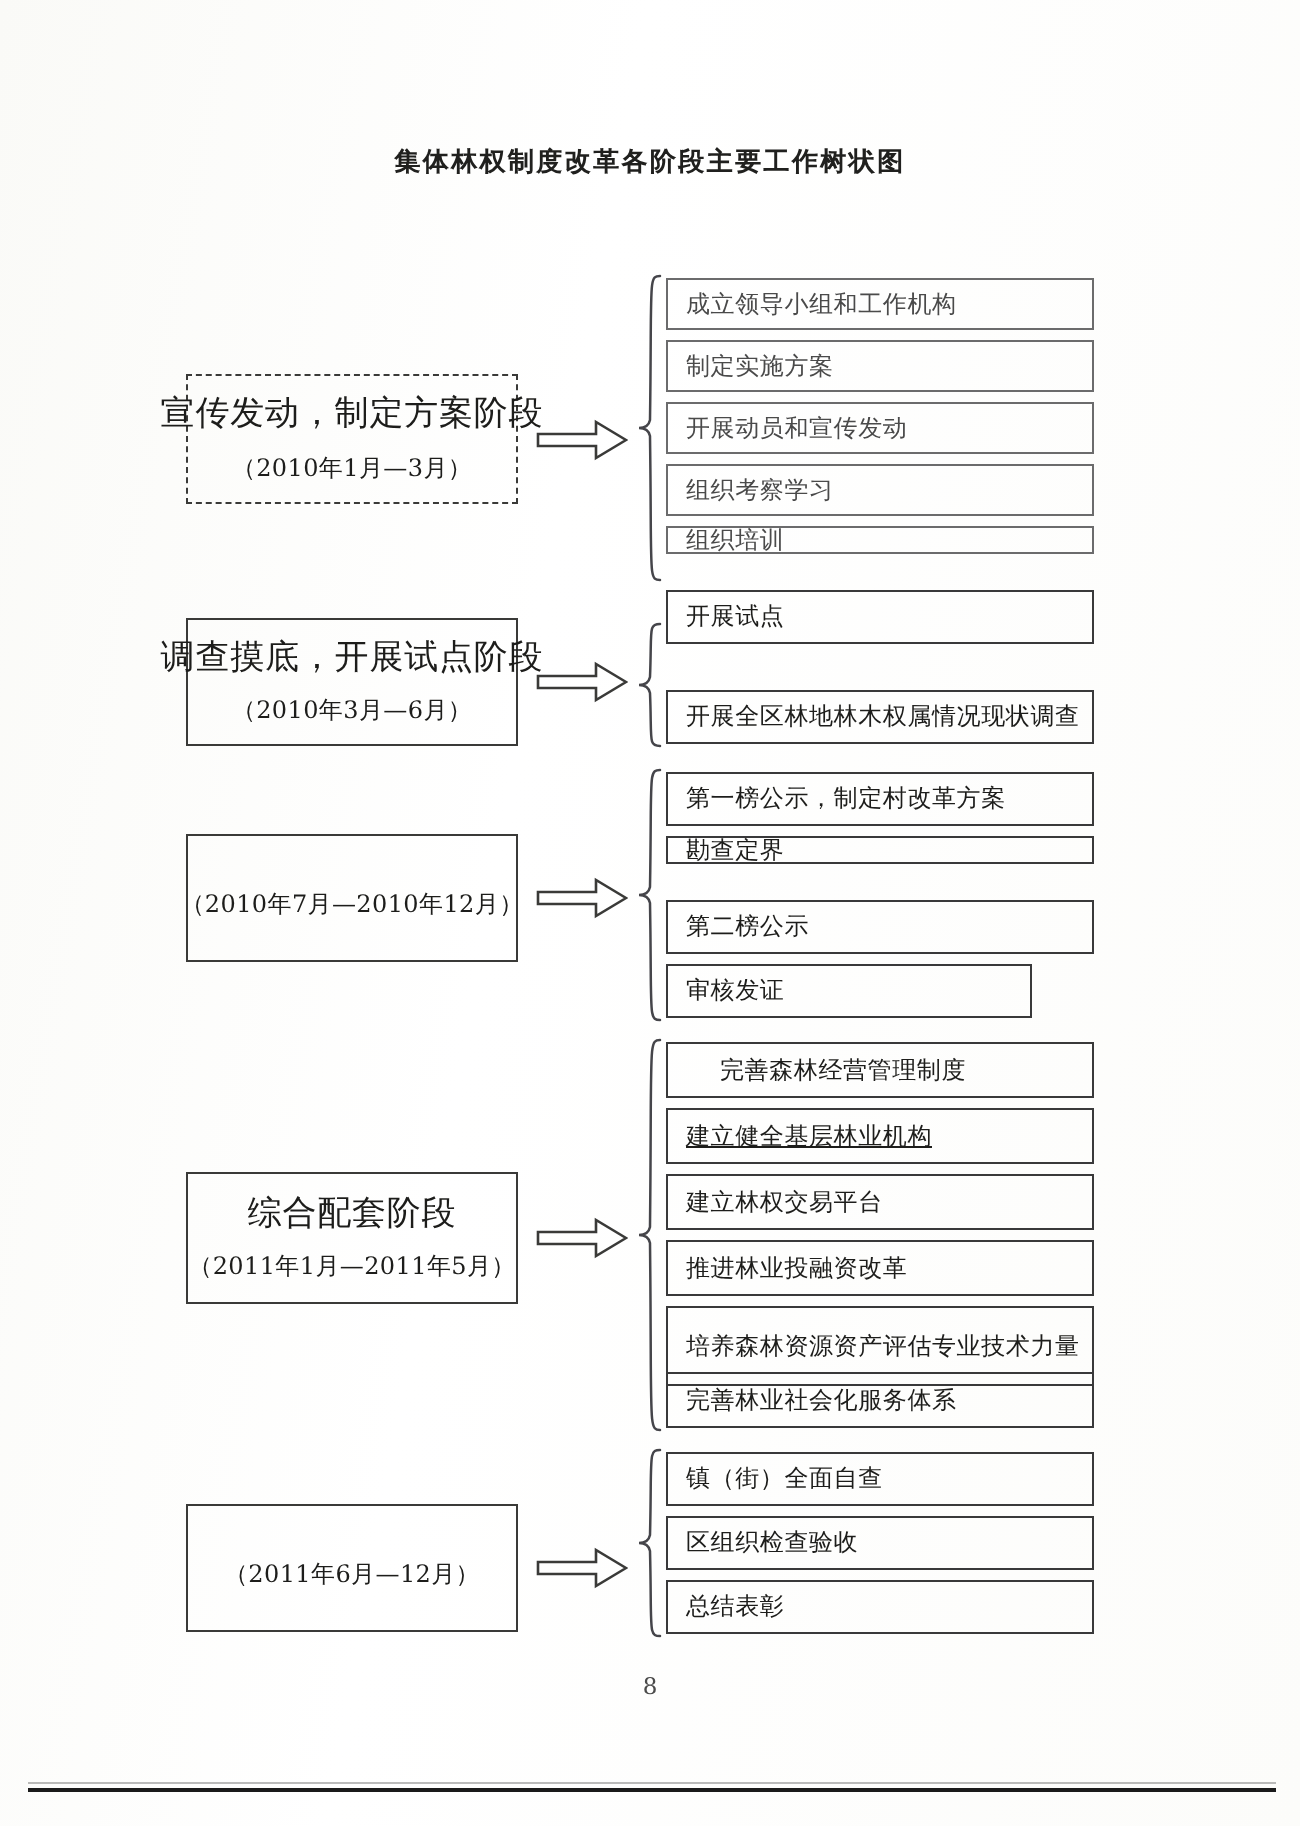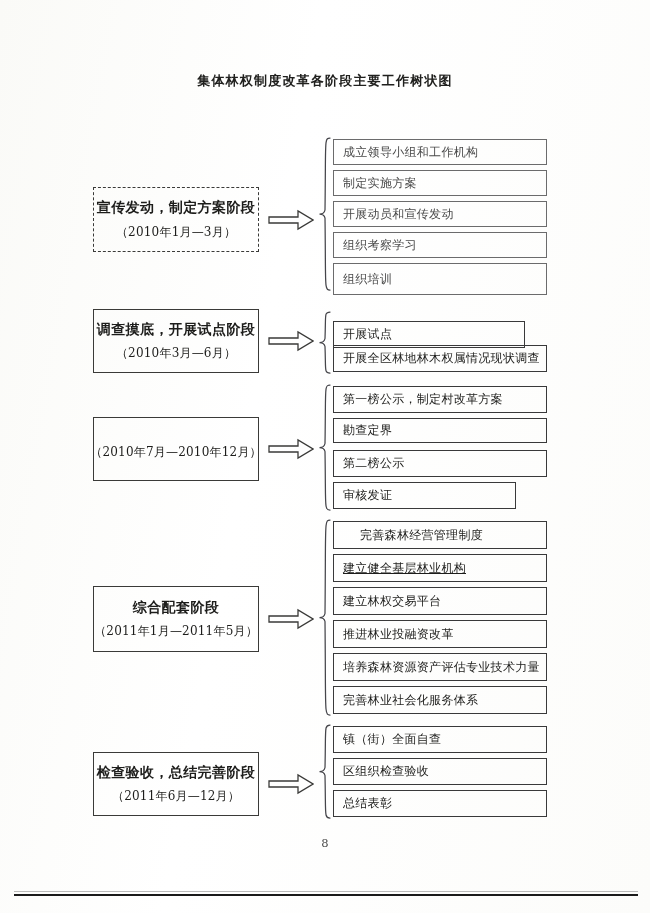--- a/index.html
+++ b/index.html
@@ -49,22 +49,22 @@
     border: 1.3px solid #3a3a38;
     background: transparent;
     display: flex;
     flex-direction: column;
     align-items: center;
     justify-content: center;
     font-family: "DejaVu Serif", "Liberation Serif", serif;
     color: #1d1d1b;
   }
   .stage-box .stage-title {
-    font-size: 14px;
-    font-weight: bold;
+    font-size: 17px;
+    font-weight: normal;
     letter-spacing: 0.4px;
     white-space: nowrap;
     line-height: 1.4;
   }
   .stage-box .stage-period {
     font-size: 12px;
     letter-spacing: 0.2px;
     white-space: nowrap;
     line-height: 1.5;
     margin-top: 5px;
@@ -145,86 +145,85 @@
 
   <div id="diagram-layer">
       <div class="stage-box dashed" style="left: 93px; top: 187px; width: 166px; height: 65px;">
         <div class="stage-title">宣传发动，制定方案阶段</div>
         <div class="stage-period">（2010年1月—3月）</div>
       </div>
       <div class="task-box faint" style="left: 333px; top: 139px; width: 214px; height: 26px; font-family: Liberation Mono, monospace;">成立领导小组和工作机构</div>
       <div class="task-box faint" style="left: 333px; top: 170px; width: 214px; height: 26px;">制定实施方案</div>
       <div class="task-box faint" style="left: 333px; top: 201px; width: 214px; height: 26px;">开展动员和宣传发动</div>
       <div class="task-box faint" style="left: 333px; top: 232px; width: 214px; height: 26px;">组织考察学习</div>
-      <div class="task-box faint" style="left: 333px; top: 263px; width: 214px; height: 32px;">组织培训</div>
+      <div class="task-box faint" style="left: 333px; top: 263px; width: 214px; height: 14px;">组织培训</div>
       <div class="brace" style="left: 318px; top: 137px;">
         <svg width="14" height="154" viewBox="0 0 14 154" preserveAspectRatio="none">
           <path d="M12,1 C6,1 8,4 7,73.0 C6.4,76.0 4,77.0 1.5,77.0 C4,77.0 6.4,78.0 7,81.0 C8,150.0 6,153.0 12,153.0" fill="none" stroke="#45454a" stroke-width="1.25" stroke-linecap="round"></path>
         </svg>
       </div>
       <div class="arrow-connector" style="left: 268px; top: 208.5px;">
         <svg width="46" height="22" viewBox="0 0 46 22">
           <path d="M1,8 L30,8 L30,2 L45,11 L30,20 L30,14 L1,14 Z" fill="none" stroke="#3a3a38" stroke-width="1.3" stroke-linejoin="miter"></path>
         </svg>
       </div>
       <div class="stage-box" style="left: 93px; top: 309px; width: 166px; height: 64px;">
         <div class="stage-title">调查摸底，开展试点阶段</div>
         <div class="stage-period">（2010年3月—6月）</div>
       </div>
-      <div class="task-box" style="left: 333px; top: 321px; width: 192px; height: 27px; text-align: right;">开展试点</div>
+      <div class="task-box" style="left: 333px; top: 295px; width: 214px; height: 27px; text-align: right;">开展试点</div>
       <div class="task-box" style="left: 333px; top: 345px; width: 214px; height: 27px;">开展全区林地林木权属情况现状调查</div>
       <div class="brace" style="left: 318px; top: 311px;">
         <svg width="14" height="63" viewBox="0 0 14 63" preserveAspectRatio="none">
           <path d="M12,1 C6,1 8,4 7,27.5 C6.4,30.5 4,31.5 1.5,31.5 C4,31.5 6.4,32.5 7,35.5 C8,59.0 6,62.0 12,62.0" fill="none" stroke="#45454a" stroke-width="1.25" stroke-linecap="round"></path>
         </svg>
       </div>
       <div class="arrow-connector" style="left: 268px; top: 330px;">
         <svg width="46" height="22" viewBox="0 0 46 22">
           <path d="M1,8 L30,8 L30,2 L45,11 L30,20 L30,14 L1,14 Z" fill="none" stroke="#3a3a38" stroke-width="1.3" stroke-linejoin="miter"></path>
         </svg>
       </div>
       <div class="stage-box" style="left: 93px; top: 417px; width: 166px; height: 64px;">
         <div class="stage-period">（2010年7月—2010年12月）</div>
       </div>
       <div class="task-box" style="left: 333px; top: 386px; width: 214px; height: 27px;">第一榜公示，制定村改革方案</div>
-      <div class="task-box" style="left: 333px; top: 418px; width: 214px; height: 25px;">勘查定界</div>
+      <div class="task-box" style="left: 333px; top: 418px; width: 214px; height: 14px;">勘查定界</div>
       <div class="task-box" style="left: 333px; top: 450px; width: 214px; height: 27px;">第二榜公示</div>
       <div class="task-box" style="left: 333px; top: 482px; width: 183px; height: 27px;">审核发证</div>
       <div class="brace" style="left: 318px; top: 384px;">
         <svg width="14" height="127" viewBox="0 0 14 127" preserveAspectRatio="none">
           <path d="M12,1 C6,1 8,4 7,59.5 C6.4,62.5 4,63.5 1.5,63.5 C4,63.5 6.4,64.5 7,67.5 C8,123.0 6,126.0 12,126.0" fill="none" stroke="#45454a" stroke-width="1.25" stroke-linecap="round"></path>
         </svg>
       </div>
       <div class="arrow-connector" style="left: 268px; top: 438px;">
         <svg width="46" height="22" viewBox="0 0 46 22">
           <path d="M1,8 L30,8 L30,2 L45,11 L30,20 L30,14 L1,14 Z" fill="none" stroke="#3a3a38" stroke-width="1.3" stroke-linejoin="miter"></path>
         </svg>
       </div>
       <div class="stage-box" style="left: 93px; top: 586px; width: 166px; height: 66px;">
         <div class="stage-title">综合配套阶段</div>
         <div class="stage-period">（2011年1月—2011年5月）</div>
       </div>
       <div class="task-box" style="left: 333px; top: 521px; width: 214px; height: 28px; padding-left: 26px;">完善森林经营管理制度</div>
       <div class="task-box" style="left: 333px; top: 554px; width: 214px; height: 28px; text-decoration: underline;">建立健全基层林业机构</div>
       <div class="task-box" style="left: 333px; top: 587px; width: 214px; height: 28px;">建立林权交易平台</div>
       <div class="task-box" style="left: 333px; top: 620px; width: 214px; height: 28px;">推进林业投融资改革</div>
-      <div class="task-box" style="left: 333px; top: 653px; width: 214px; height: 28px; font-family: Liberation Mono, monospace;">培养森林资源资产评估专业技术力量</div>
+      <div class="task-box" style="left: 333px; top: 653px; width: 214px; height: 40px; font-family: Liberation Mono, monospace;">培养森林资源资产评估专业技术力量</div>
       <div class="task-box" style="left: 333px; top: 686px; width: 214px; height: 28px;">完善林业社会化服务体系</div>
       <div class="brace" style="left: 318px; top: 519px;">
         <svg width="14" height="197" viewBox="0 0 14 197" preserveAspectRatio="none">
           <path d="M12,1 C6,1 8,4 7,94.5 C6.4,97.5 4,98.5 1.5,98.5 C4,98.5 6.4,99.5 7,102.5 C8,193.0 6,196.0 12,196.0" fill="none" stroke="#45454a" stroke-width="1.25" stroke-linecap="round"></path>
         </svg>
       </div>
       <div class="arrow-connector" style="left: 268px; top: 608px;">
         <svg width="46" height="22" viewBox="0 0 46 22">
           <path d="M1,8 L30,8 L30,2 L45,11 L30,20 L30,14 L1,14 Z" fill="none" stroke="#3a3a38" stroke-width="1.3" stroke-linejoin="miter"></path>
         </svg>
       </div>
       <div class="stage-box" style="left: 93px; top: 752px; width: 166px; height: 64px;">
-        <div class="stage-title">检查验收，总结完善阶段</div>
         <div class="stage-period">（2011年6月—12月）</div>
       </div>
       <div class="task-box" style="left: 333px; top: 726px; width: 214px; height: 27px;">镇（街）全面自查</div>
       <div class="task-box" style="left: 333px; top: 758px; width: 214px; height: 27px;">区组织检查验收</div>
       <div class="task-box" style="left: 333px; top: 790px; width: 214px; height: 27px;">总结表彰</div>
       <div class="brace" style="left: 318px; top: 724px;">
         <svg width="14" height="95" viewBox="0 0 14 95" preserveAspectRatio="none">
           <path d="M12,1 C6,1 8,4 7,43.5 C6.4,46.5 4,47.5 1.5,47.5 C4,47.5 6.4,48.5 7,51.5 C8,91.0 6,94.0 12,94.0" fill="none" stroke="#45454a" stroke-width="1.25" stroke-linecap="round"></path>
         </svg>
       </div>

